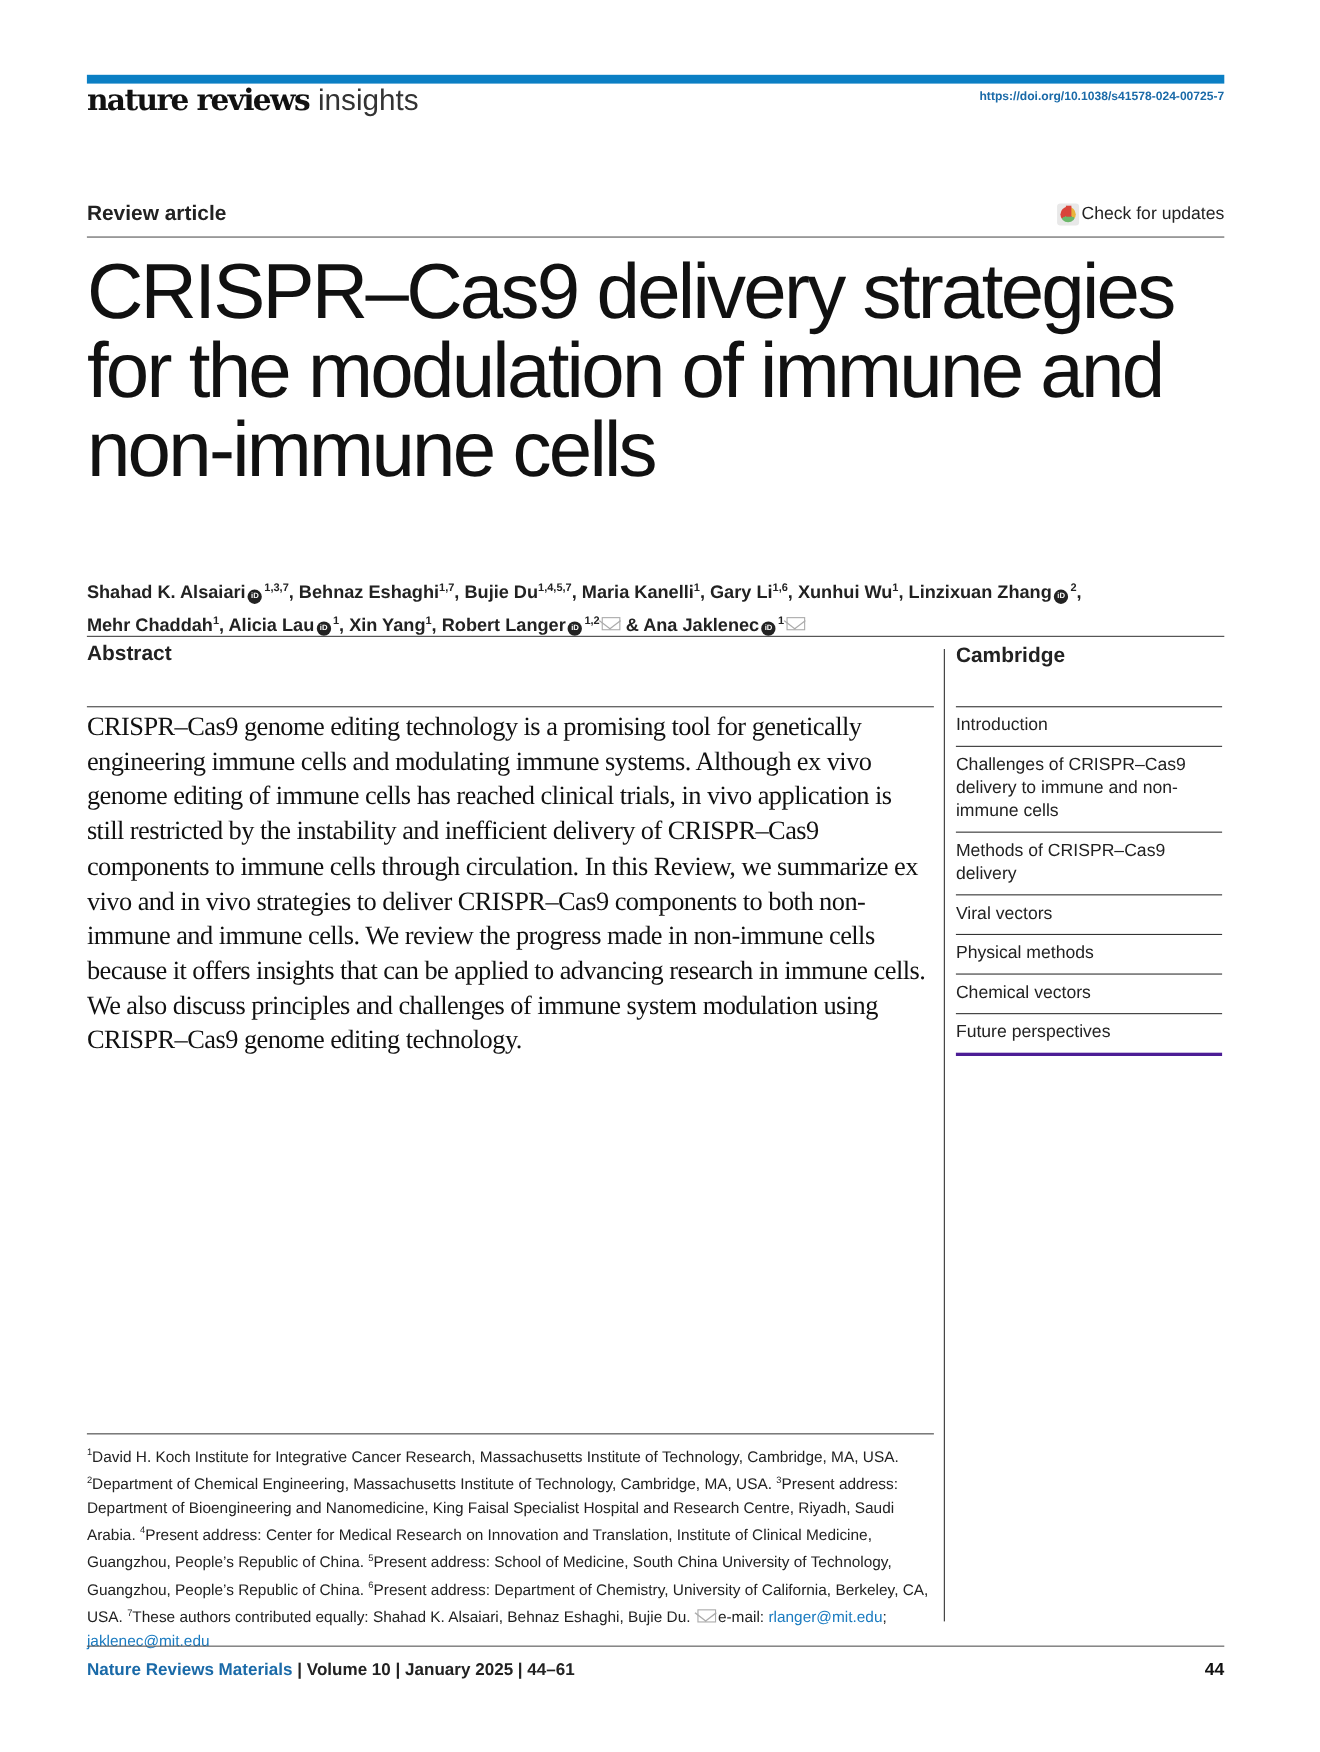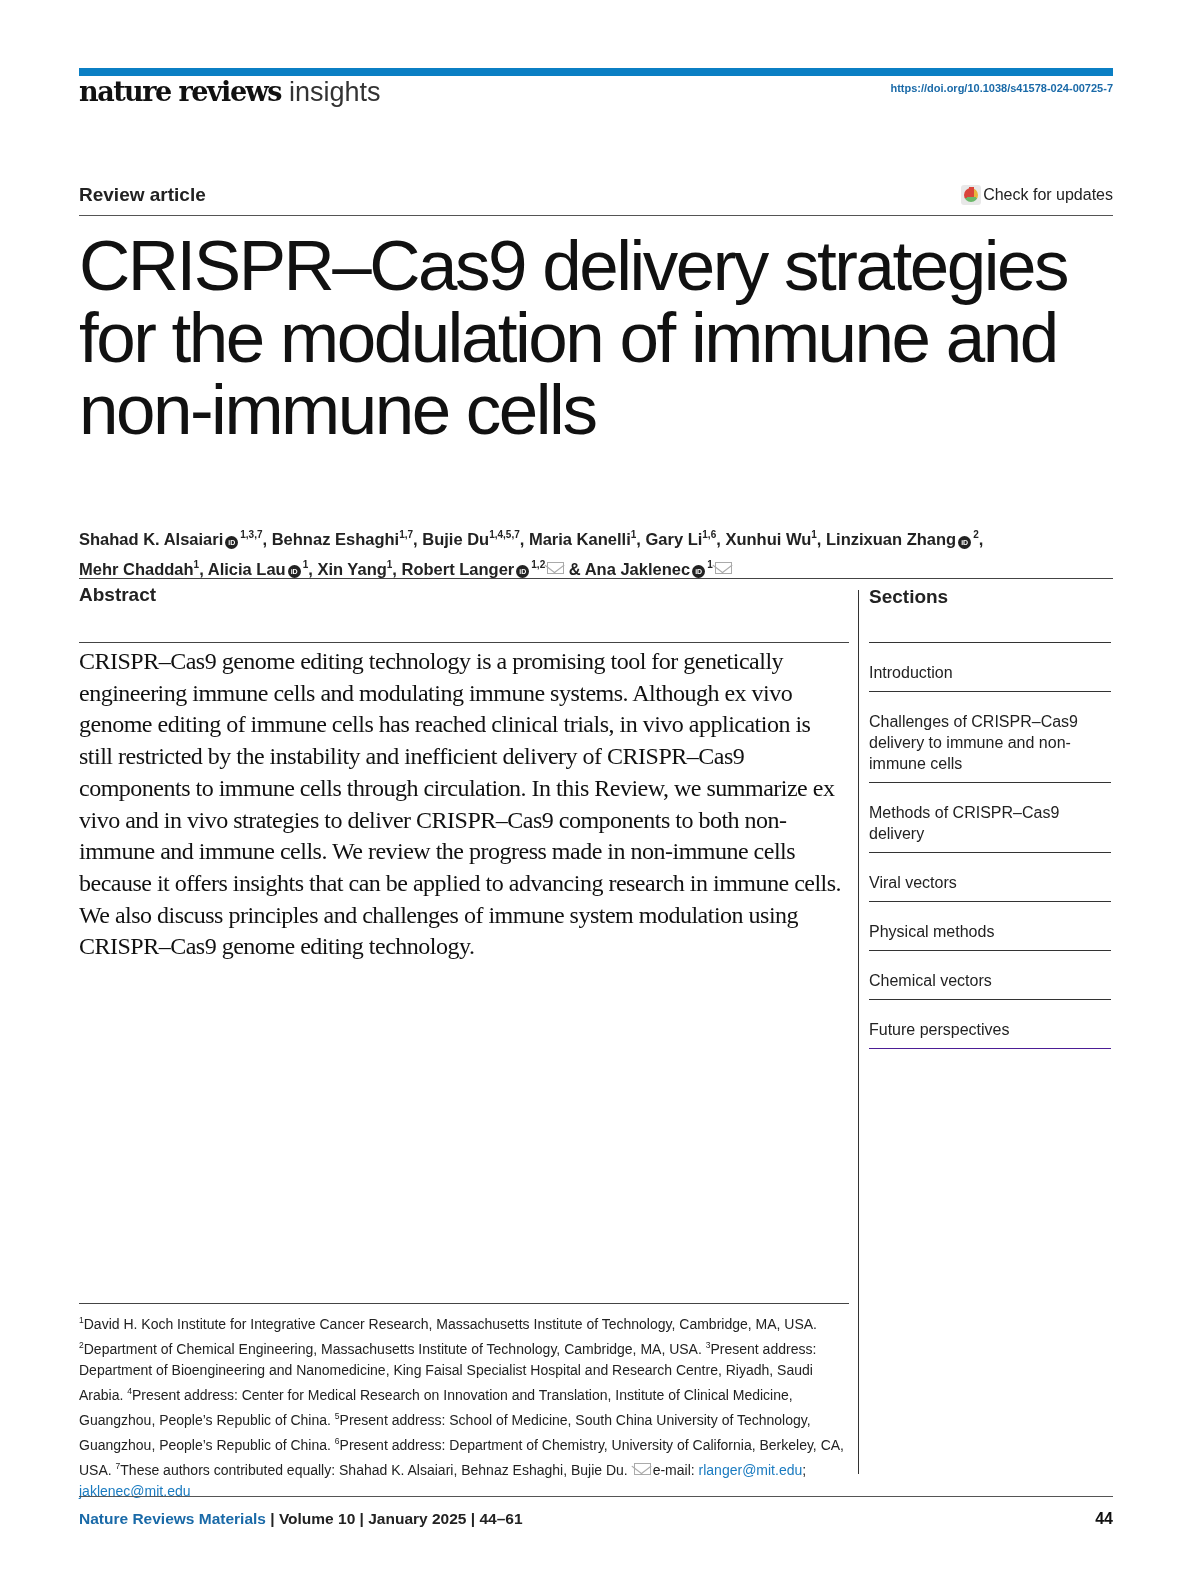--- a/index.html
+++ b/index.html
@@ -22,22 +22,22 @@
   .orcid { display: inline-block; width: 13px; height: 13px; border-radius: 50%; background: #222; color: #fff; font-size: 7px; line-height: 13px; text-align: center; vertical-align: 0px; margin: 0 2px; }
   .mail { display: inline-block; width: 15px; height: 10px; border: 1px solid #aaa; position: relative; vertical-align: 0px; margin-left: 2px; }
   .mail::before { content: ""; position: absolute; left: 1px; top: -3px; width: 10px; height: 10px; border-right: 1px solid #aaa; border-bottom: 1px solid #aaa; transform: scaleX(1.3) rotate(45deg); transform-origin: center; }
   .rule2 { left: 79px; top: 578px; width: 1034px; height: 1px; background: #444; }
   .abs-head { left: 79px; top: 584px; font-size: 19px; font-weight: bold; color: #222; }
   .rule3 { left: 79px; top: 642px; width: 770px; height: 1px; background: #444; }
   .abstract { left: 79px; top: 646px; width: 770px; font-family: "Liberation Serif", serif; font-size: 24px; line-height: 31.7px; letter-spacing: -0.5px; color: #111; }
   .vline { left: 858px; top: 590px; width: 1px; height: 884px; background: #333; }
   .sec-head { left: 869px; top: 586px; font-size: 19px; font-weight: bold; color: #222; }
   .sections { left: 869px; top: 642px; width: 242px; }
-  .sec-item { border-top: 1px solid #333; padding: 19px 0 8px 0; font-size: 16px; line-height: 21px; color: #222; cursor: pointer; }
-  .sec-item:last-child { border-bottom: 1px solid #4c1d95; }
+  .sec-item { border-top: 1px solid #333; padding: 6px 0 8px 0; font-size: 16px; line-height: 21px; color: #222; cursor: pointer; }
+  .sec-item:last-child { border-bottom: 3px solid #4c1d95; }
   .rule4 { left: 79px; top: 1303px; width: 770px; height: 1px; background: #444; }
   .affil { left: 79px; top: 1310px; width: 780px; font-size: 14px; line-height: 21.3px; color: #222; }
   .affil sup { font-size: 8.5px; }
   .affil a { color: #1a7bc0; text-decoration: none; }
   .rule5 { left: 79px; top: 1496px; width: 1034px; height: 1px; background: #555; }
   .footer { left: 79px; top: 1510px; font-size: 15.5px; font-weight: bold; color: #222; }
   .footer .journal { color: #1a6aa8; }
   .pageno { right: 87px; top: 1510px; font-size: 16px; font-weight: bold; color: #111; }
 </style>
 </head>
@@ -60,21 +60,21 @@
 <h1 class="abs title" style="margin:0;font-weight:normal;">CRISPR–Cas9 delivery strategies for the modulation of immune and non-immune cells</h1>
 
 <div class="abs authors" id="authors"><span>Shahad K. Alsaiari</span><span class="orcid">iD</span><sup>1,3,7</sup>, <span>Behnaz Eshaghi</span><sup>1,7</sup>, <span>Bujie Du</span><sup>1,4,5,7</sup>, <span>Maria Kanelli</span><sup>1</sup>, <span>Gary Li</span><sup>1,6</sup>, <span>Xunhui Wu</span><sup>1</sup>, <span>Linzixuan Zhang</span><span class="orcid">iD</span><sup>2</sup>, <br><span>Mehr Chaddah</span><sup>1</sup>, <span>Alicia Lau</span><span class="orcid">iD</span><sup>1</sup>, <span>Xin Yang</span><sup>1</sup>, <span>Robert Langer</span><span class="orcid">iD</span><sup>1,2</sup><span class="mail"></span> &amp; <span>Ana Jaklenec</span><span class="orcid">iD</span><sup>1</sup><span class="mail"></span></div>
 
 <div class="abs rule2"></div>
 <div class="abs abs-head">Abstract</div>
 <div class="abs rule3"></div>
 <p class="abs abstract" style="margin:0;">CRISPR–Cas9 genome editing technology is a promising tool for genetically engineering immune cells and modulating immune systems. Although ex vivo genome editing of immune cells has reached clinical trials, in vivo application is still restricted by the instability and inefficient delivery of CRISPR–Cas9 components to immune cells through circulation. In this Review, we summarize ex vivo and in vivo strategies to deliver CRISPR–Cas9 components to both non-immune and immune cells. We review the progress made in non-immune cells because it offers insights that can be applied to advancing research in immune cells. We also discuss principles and challenges of immune system modulation using CRISPR–Cas9 genome editing technology.</p>
 
 <div class="abs vline"></div>
-<div class="abs sec-head">Sections</div>
+<div class="abs sec-head">Cambridge</div>
 <nav class="abs sections">
   <div class="sec-item">Introduction</div>
   <div class="sec-item">Challenges of CRISPR–Cas9 delivery to immune and non-immune cells</div>
   <div class="sec-item">Methods of CRISPR–Cas9 delivery</div>
   <div class="sec-item">Viral vectors</div>
   <div class="sec-item">Physical methods</div>
   <div class="sec-item">Chemical vectors</div>
   <div class="sec-item">Future perspectives</div>
 </nav>
 

